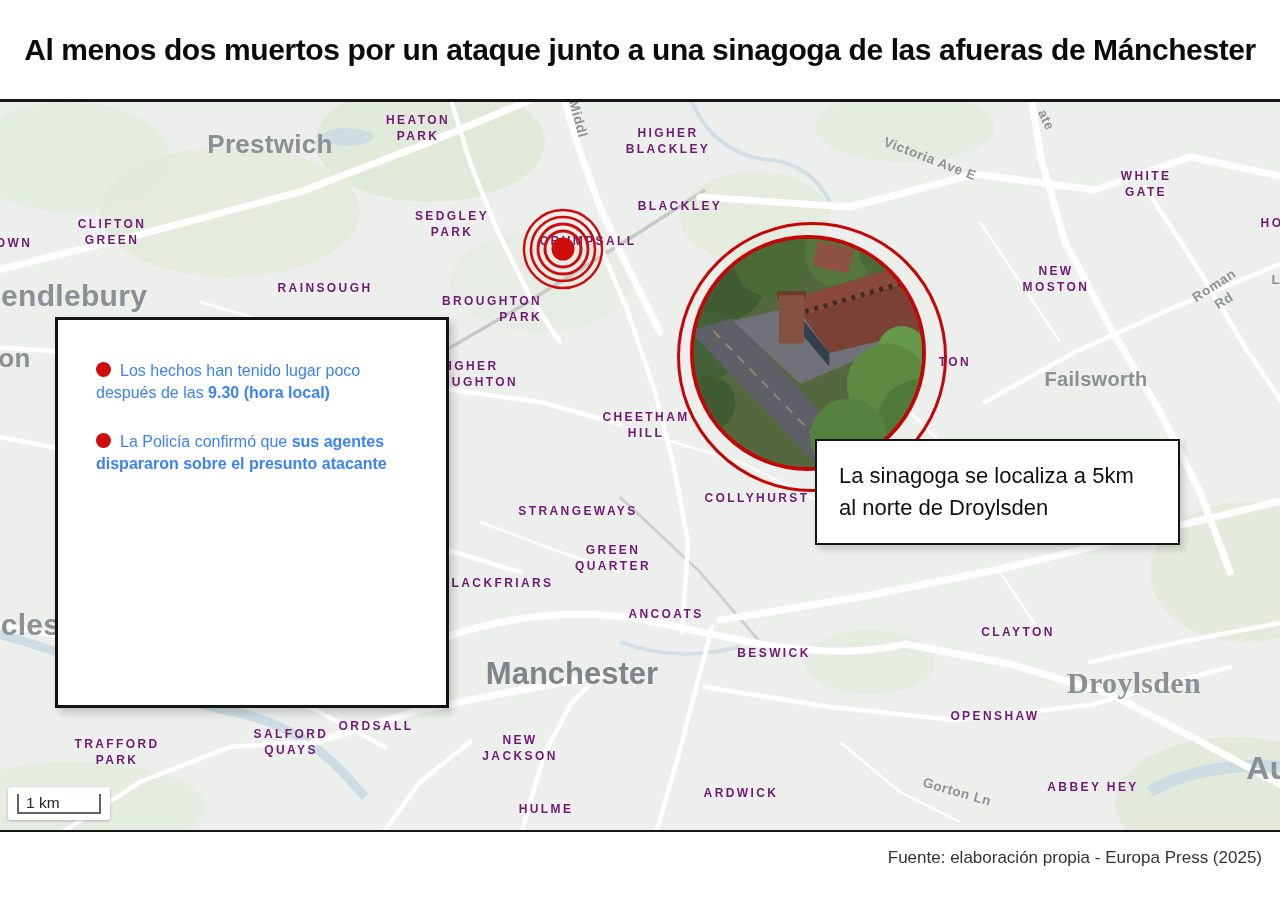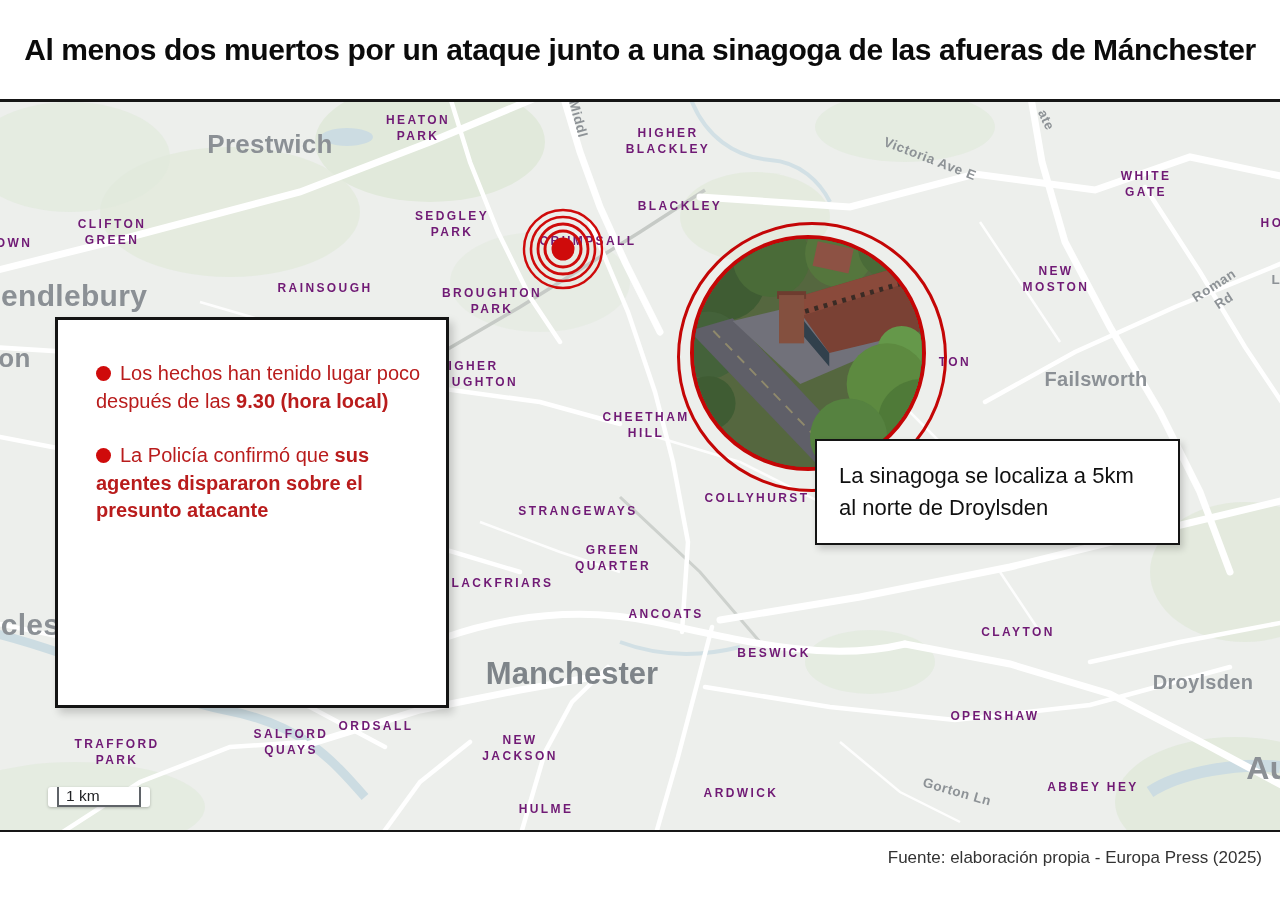--- a/index.html
+++ b/index.html
@@ -46,32 +46,32 @@
     box-shadow:3px 4px 7px rgba(0,0,0,.18);
     font-size:22px;line-height:1.45;color:#101010;
   }
   
   .info-box{
     position:absolute;left:55px;top:215px;width:394px;height:391px;box-sizing:border-box;z-index:5;
     background:#ffffff;border:3px solid #141414;padding:40px 22px 0 38px;
     box-shadow:4px 5px 8px rgba(0,0,0,.18);
   }
   .info-box p{
-    margin:0 0 27px 0;font-size:20px;line-height:1.38;color:#b91c1c;
+    margin:0 0 27px 0;font-size:16px;line-height:1.38;color:#3b82f6;
   }
   .info-box .dot{
     display:inline-block;width:15px;height:15px;border-radius:50%;
     background:#cf0b0b;margin-right:9px;vertical-align:-1px;
   }
   .info-box b{font-weight:700;}
   
   .scalebar{
-    position:absolute;left:8px;top:685px;width:102px;height:20px;z-index:6;
+    position:absolute;left:8px;top:685px;width:102px;height:33px;z-index:6;
     background:#ffffff;border-radius:3px;box-shadow:0 1px 3px rgba(0,0,0,.25);
-    display:flex;align-items:center;justify-content:center;margin-left:40px;
+    display:flex;align-items:center;justify-content:center;
   }
   .scale-bracket{
     width:84px;height:20px;box-sizing:border-box;
     border-left:2px solid #5f6368;border-right:2px solid #5f6368;border-bottom:2px solid #5f6368;
   }
   .scale-bracket span{
     display:inline-block;font-size:15.5px;color:#202124;padding-left:7px;line-height:18px;
   }
   
   .footer{
@@ -175,42 +175,42 @@
       <div class="ml ml-area" style="left: 14px; top: 142px; transform: translate(-50%, -50%);">OWN</div>
       <div class="ml ml-area" style="left: 680px; top: 105px; transform: translate(-50%, -50%);">BLACKLEY</div>
       <div class="ml ml-area" style="left: 588px; top: 140px; transform: translate(-50%, -50%);">CRUMPSALL</div>
       <div class="ml ml-area" style="left: 1272px; top: 122px; transform: translate(-50%, -50%);">HO</div>
       <div class="ml ml-area" style="left: 1056px; top: 178px; transform: translate(-50%, -50%);">NEW
 MOSTON</div>
       <div class="ml ml-road" style="left: 1219px; top: 191px; transform: translate(-50%, -50%) rotate(-33deg);">Roman Rd</div>
       <div class="ml ml-road" style="left: 1276px; top: 178px; transform: translate(-50%, -50%);">L</div>
       <div class="ml ml-town" style="left: 64px; top: 193px; font-size: 30px; transform: translate(-50%, -50%);">Pendlebury</div>
       <div class="ml ml-area" style="left: 325px; top: 187px; transform: translate(-50%, -50%);">RAINSOUGH</div>
-      <div class="ml ml-area" style="left: 492px; top: 200px; transform: translate(-50%, -50%);">BROUGHTON
+      <div class="ml ml-area" style="left: 492px; top: 208px; transform: translate(-50%, -50%); text-align: right;">BROUGHTON
 PARK</div>
       <div class="ml ml-area" style="left: 468px; top: 273px; transform: translate(-50%, -50%);">HIGHER
 BROUGHTON</div>
       <div class="ml ml-town" style="left: 10px; top: 257px; font-size: 26px; transform: translate(-50%, -50%);">ton</div>
       <div class="ml ml-area" style="left: 955px; top: 261px; transform: translate(-50%, -50%);">TON</div>
       <div class="ml ml-town" style="left: 1096px; top: 277px; font-size: 20px; transform: translate(-50%, -50%);">Failsworth</div>
       <div class="ml ml-area" style="left: 646px; top: 324px; transform: translate(-50%, -50%);">CHEETHAM
 HILL</div>
       <div class="ml ml-area" style="left: 757px; top: 397px; transform: translate(-50%, -50%);">COLLYHURST</div>
       <div class="ml ml-area" style="left: 578px; top: 410px; transform: translate(-50%, -50%);">STRANGEWAYS</div>
       <div class="ml ml-area" style="left: 613px; top: 457px; transform: translate(-50%, -50%);">GREEN
 QUARTER</div>
       <div class="ml ml-area" style="left: 497px; top: 482px; transform: translate(-50%, -50%);">BLACKFRIARS</div>
       <div class="ml ml-area" style="left: 666px; top: 513px; transform: translate(-50%, -50%);">ANCOATS</div>
       <div class="ml ml-area" style="left: 774px; top: 552px; transform: translate(-50%, -50%);">BESWICK</div>
       <div class="ml ml-area" style="left: 1018px; top: 531px; transform: translate(-50%, -50%);">CLAYTON</div>
       <div class="ml ml-city" style="left: 572px; top: 572px; transform: translate(-50%, -50%);">Manchester</div>
       <div class="ml ml-area" style="left: 376px; top: 625px; transform: translate(-50%, -50%);">ORDSALL</div>
       <div class="ml ml-area" style="left: 520px; top: 647px; transform: translate(-50%, -50%);">NEW
 JACKSON</div>
-      <div class="ml ml-town" style="left: 1203px; top: 580px; font-size: 20px; transform: translate(-50%, -50%);">Droylsden</div>
+      <div class="ml ml-town" style="left: 1134px; top: 580px; font-size: 30px; transform: translate(-50%, -50%); font-family: Liberation Serif, serif;">Droylsden</div>
       <div class="ml ml-area" style="left: 995px; top: 615px; transform: translate(-50%, -50%);">OPENSHAW</div>
       <div class="ml ml-town" style="left: 22px; top: 522px; font-size: 30px; transform: translate(-50%, -50%);">ccles</div>
       <div class="ml ml-area" style="left: 291px; top: 641px; transform: translate(-50%, -50%);">SALFORD
 QUAYS</div>
       <div class="ml ml-area" style="left: 117px; top: 651px; transform: translate(-50%, -50%);">TRAFFORD
 PARK</div>
       <div class="ml ml-area" style="left: 546px; top: 708px; transform: translate(-50%, -50%);">HULME</div>
       <div class="ml ml-area" style="left: 741px; top: 692px; transform: translate(-50%, -50%);">ARDWICK</div>
       <div class="ml ml-area" style="left: 1093px; top: 686px; transform: translate(-50%, -50%);">ABBEY HEY</div>
       <div class="ml ml-road" style="left: 957px; top: 690px; transform: translate(-50%, -50%) rotate(16deg);">Gorton Ln</div>

